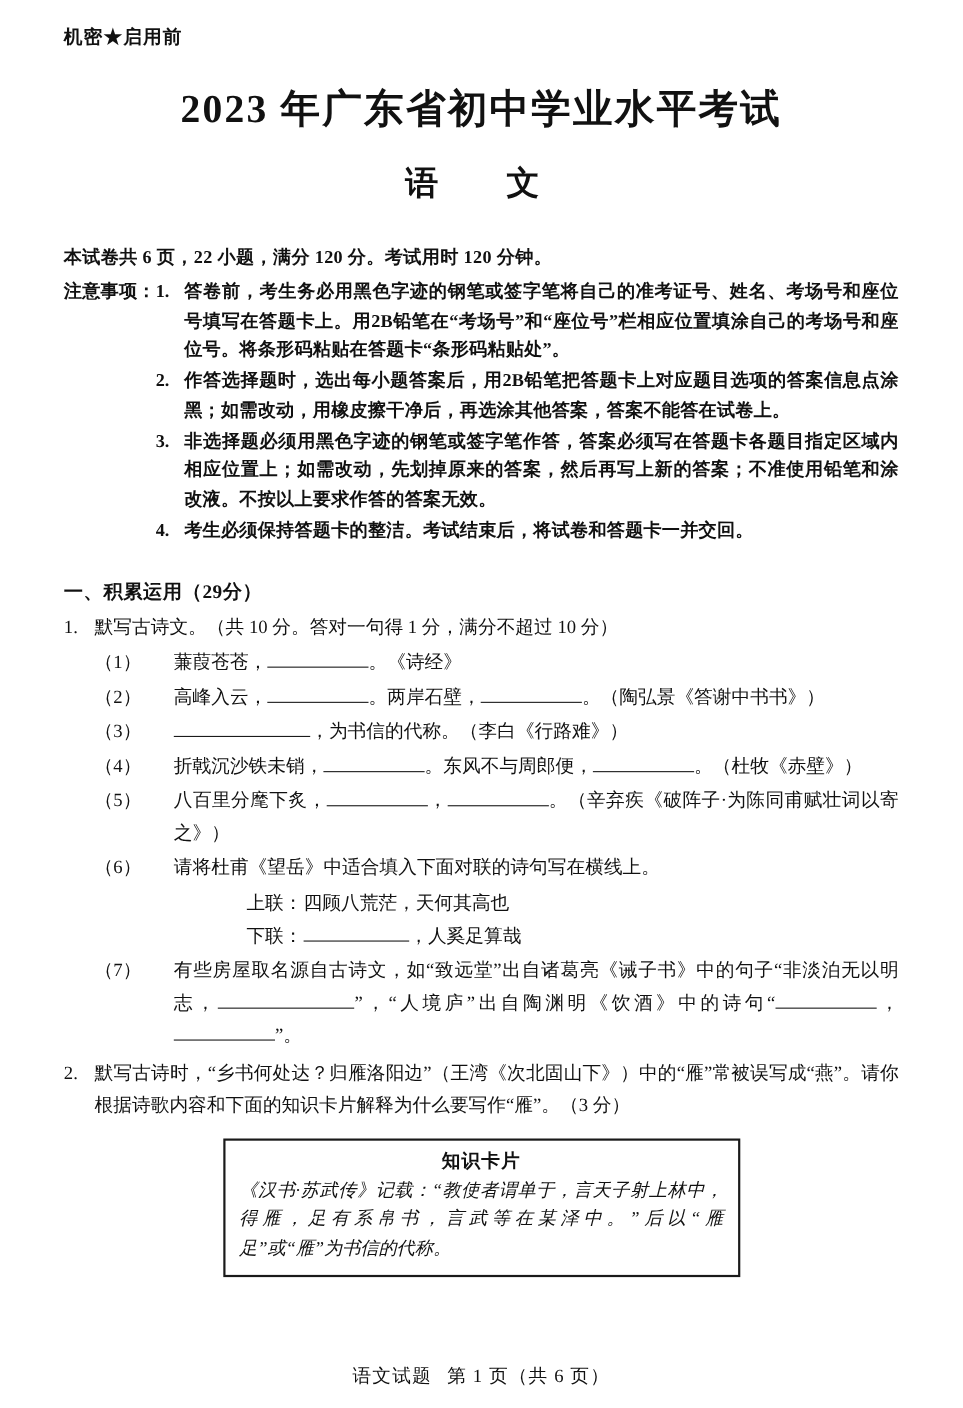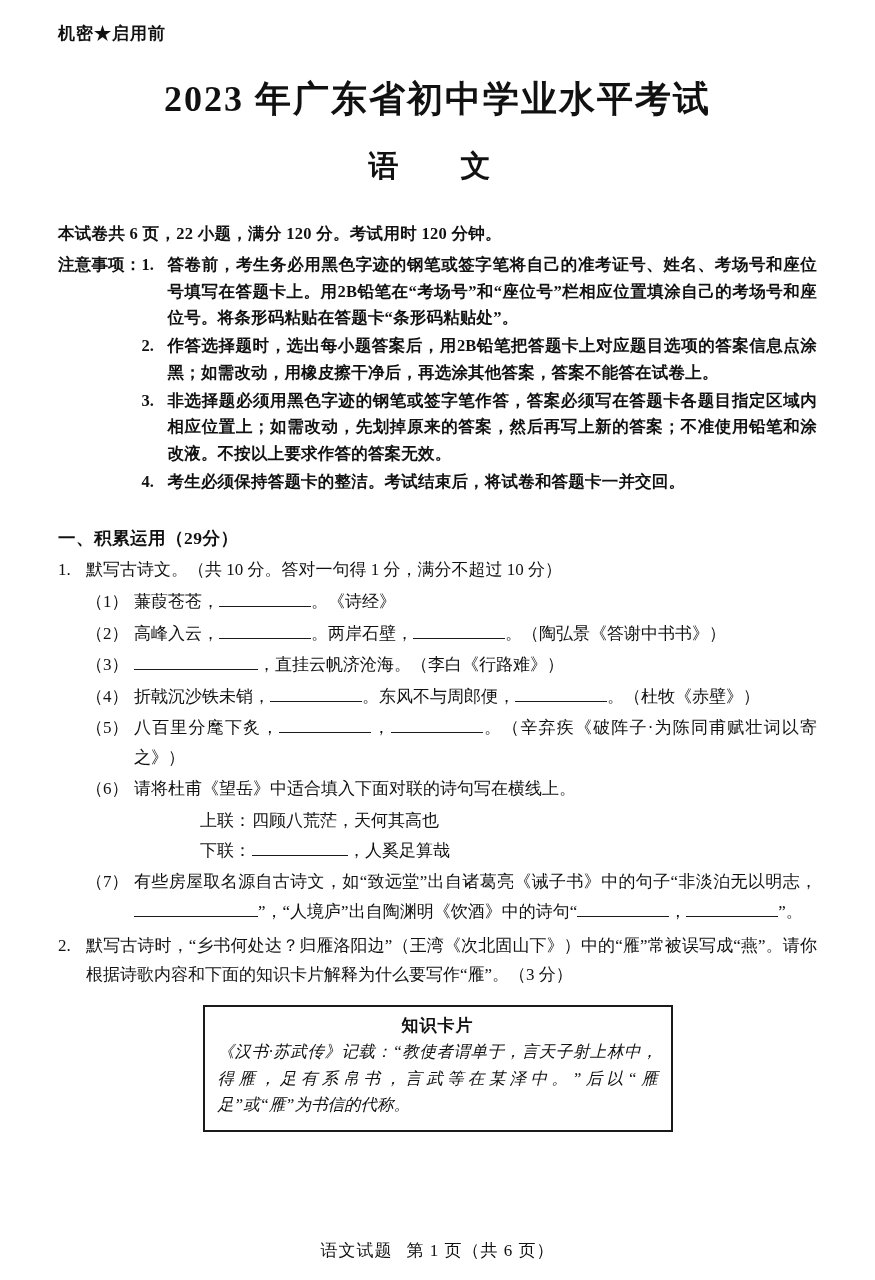--- a/index.html
+++ b/index.html
@@ -119,20 +119,21 @@
     align-items: flex-start;
     margin-top: 2px;
   }
   .sub-num {
     flex: 0 0 48px;
     width: 48px;
   }
   .sub-body {
     flex: 1;
     text-align: justify;
+    margin-left: 24px;
   }
   .blank {
     display: inline-block;
     border-bottom: 1px solid #1a1a1a;
     height: 0;
     vertical-align: baseline;
   }
   .b-md { width: 92px; }
   .b-lg { width: 124px; }
   .b-xl { width: 96px; }
@@ -234,21 +235,21 @@
       <div class="sub-row">
         <div class="sub-num">（2）</div>
         <div class="sub-body">
           <span>高峰入云，</span><span class="blank b-md"></span><span>。两岸石壁，</span><span class="blank b-md"></span><span>。（陶弘景《答谢中书书》）</span>
         </div>
       </div>
 
       <div class="sub-row">
         <div class="sub-num">（3）</div>
         <div class="sub-body">
-          <span class="blank b-lg"></span><span>，直挂云帆济沧海。（李白《行路难》）</span>
+          <span class="blank b-lg"></span><span>，为书信的代称。（李白《行路难》）</span>
         </div>
       </div>
 
       <div class="sub-row">
         <div class="sub-num">（4）</div>
         <div class="sub-body">
           <span>折戟沉沙铁未销，</span><span class="blank b-md"></span><span>。东风不与周郎便，</span><span class="blank b-md"></span><span>。（杜牧《赤壁》）</span>
         </div>
       </div>
 

